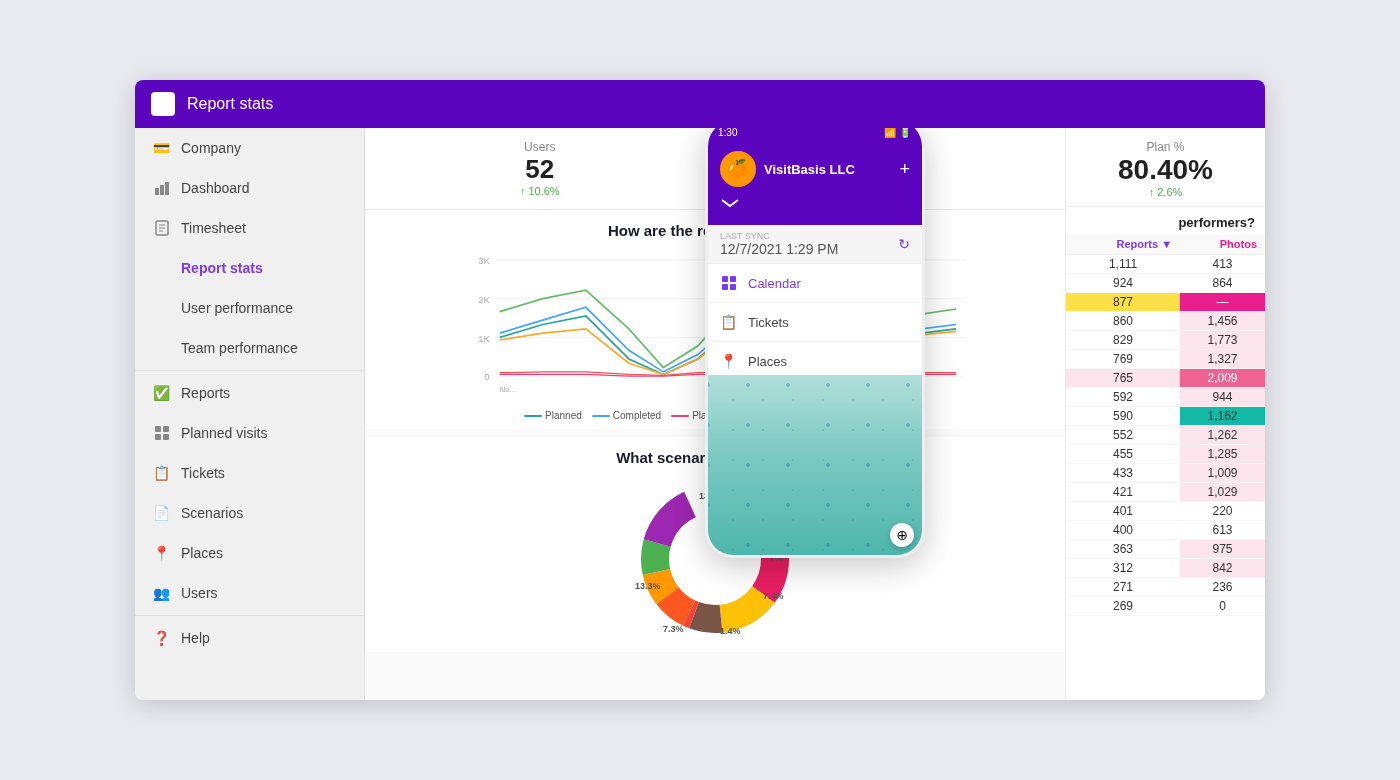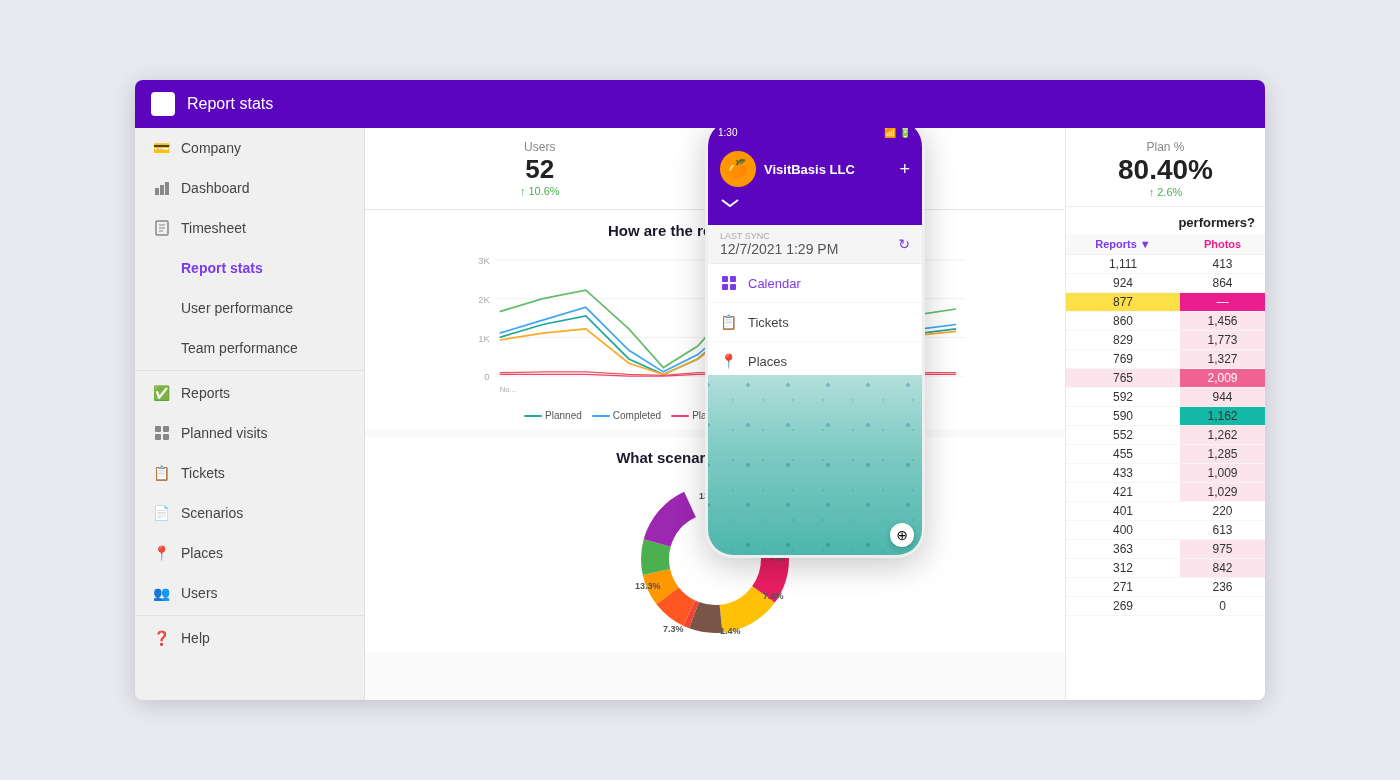--- a/index.html
+++ b/index.html
@@ -153,21 +153,21 @@
       font-size: 13px; font-weight: 600; color: #222;
       padding: 8px 10px 4px;
       text-align: right;
     }
     
     .perf-table { width: 100%; border-collapse: collapse; font-size: 12px; }
     .perf-table th {
       background: #f9f9f9;
       font-size: 11px; font-weight: 600;
       padding: 4px 8px;
-      text-align: center;
+      text-align: right;
       border-bottom: 1px solid #eee;
       color: #555;
     }
     .perf-table th.col-reports { color: #7c3aed; }
     .perf-table th.col-photos { color: #e91e8c; }
     .perf-table td {
       padding: 2px 8px;
       text-align: center;
       border-bottom: 1px solid #f5f5f5;
       color: #333;

